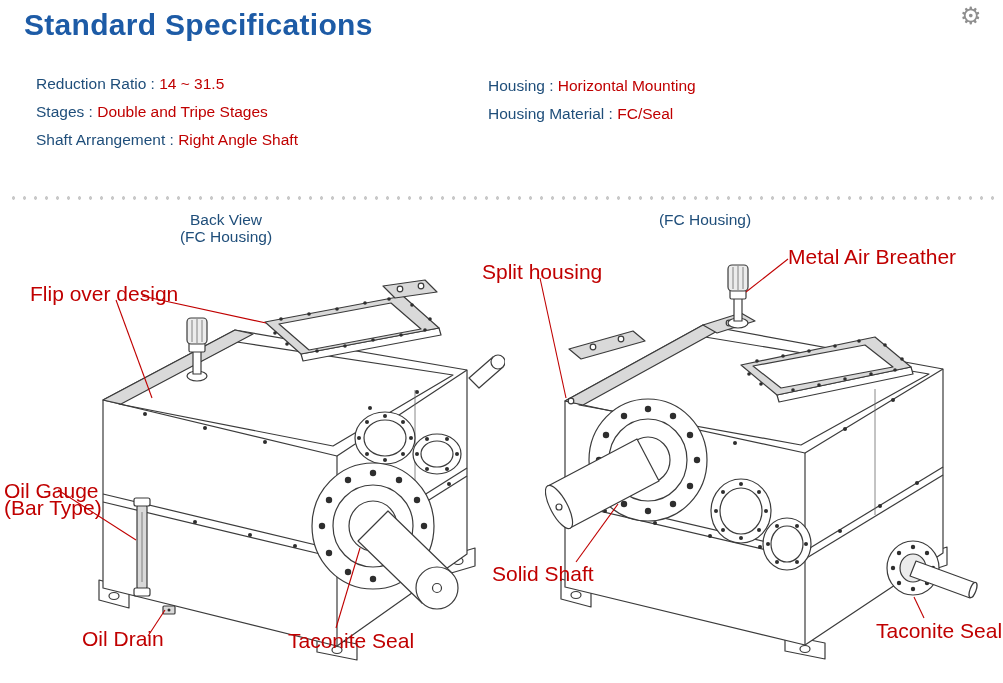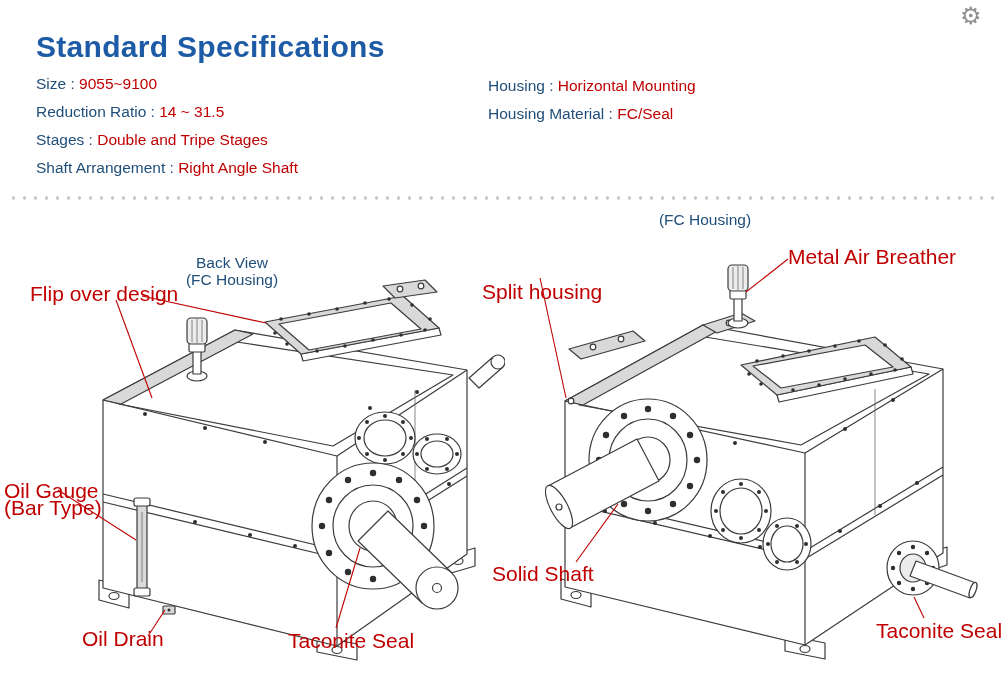--- a/index.html
+++ b/index.html
@@ -25,28 +25,25 @@
   svg .fw  { fill:#ffffff; stroke:#3b3b3b; stroke-width:1.2; stroke-linejoin:round; }
   svg .fg  { fill:#d9d9d9; stroke:#3b3b3b; stroke-width:1.2; stroke-linejoin:round; }
   svg .fl  { fill:#ececec; stroke:#3b3b3b; stroke-width:1.2; }
   svg .bolt{ fill:#2e2e2e; stroke:none; }
   svg .thin{ fill:none; stroke:#6a6a6a; stroke-width:.8; }
   .leader  { stroke:#c00000; stroke-width:1.1; fill:none; }
 </style>
 </head>
 <body>
 
-<div class="abs title" style="left:36px; top:8px;margin-top:22px;">Standard Specifications</div>
+<div class="abs title" style="left:24px; top:8px;">Standard Specifications</div>
 <div class="abs gear" style="left:960px; top:4px;">⚙</div>
 
 <div class="abs" style="left:36px; top:70px;">
   <div class="spec-line">
-    <span class="spec-label">Size : </span><span class="spec-value">9055~9100</span>
-  </div>
-  <div class="spec-line">
     <span class="spec-label">Reduction Ratio : </span><span class="spec-value">14 ~ 31.5</span>
   </div>
   <div class="spec-line">
     <span class="spec-label">Stages : </span><span class="spec-value">Double and Tripe Stages</span>
   </div>
   <div class="spec-line">
     <span class="spec-label">Shaft Arrangement : </span><span class="spec-value">Right Angle Shaft</span>
   </div>
 </div>
 
@@ -54,21 +51,21 @@
   <div class="spec-line">
     <span class="spec-label">Housing : </span><span class="spec-value">Horizontal Mounting</span>
   </div>
   <div class="spec-line">
     <span class="spec-label">Housing Material : </span><span class="spec-value">FC/Seal</span>
   </div>
 </div>
 
 <div class="abs dotline" style="left:8px; top:196px; width:987px;"></div>
 
-<div class="abs caption" style="left:142px; top:211px;margin-top:43px;">
+<div class="abs caption" style="left:136px; top:211px;">
   <div>Back View</div>
   <div>(FC Housing)</div>
 </div>
 <div class="abs caption" style="left:615px; top:211px;">
   <div>(FC Housing)</div>
 </div>
 
 <svg class="abs" style="left:85px; top:258px;" width="420" height="404" viewBox="0 0 420 404">
   <g>
 
@@ -334,21 +331,21 @@
   </g>
 </svg>
 
 <div class="abs ann" style="left:30px; top:285px;">Flip over design</div>
 <div class="abs ann" style="left:4px; top:482px;">
   <div>Oil Gauge</div>
   <div>(Bar Type)</div>
 </div>
 <div class="abs ann" style="left:82px; top:630px;">Oil Drain</div>
 <div class="abs ann" style="left:288px; top:632px;">Taconite Seal</div>
-<div class="abs ann" style="left:482px; top:263px;margin-top:20px;">Split housing</div>
+<div class="abs ann" style="left:482px; top:263px;">Split housing</div>
 <div class="abs ann" style="left:788px; top:248px;">Metal Air Breather</div>
 <div class="abs ann" style="left:492px; top:565px;">Solid Shaft</div>
 <div class="abs ann" style="left:876px; top:622px;">Taconite Seal</div>
 
 <svg class="abs" style="left:0; top:0; pointer-events:none;" width="1003" height="683" viewBox="0 0 1003 683">
   <line class="leader" x1="142" y1="296" x2="266" y2="323"></line>
   <line class="leader" x1="116" y1="300" x2="152" y2="398"></line>
   <line class="leader" x1="58" y1="490" x2="136" y2="540"></line>
   <line class="leader" x1="148" y1="636" x2="165" y2="610"></line>
   <line class="leader" x1="336" y1="628" x2="360" y2="548"></line>

